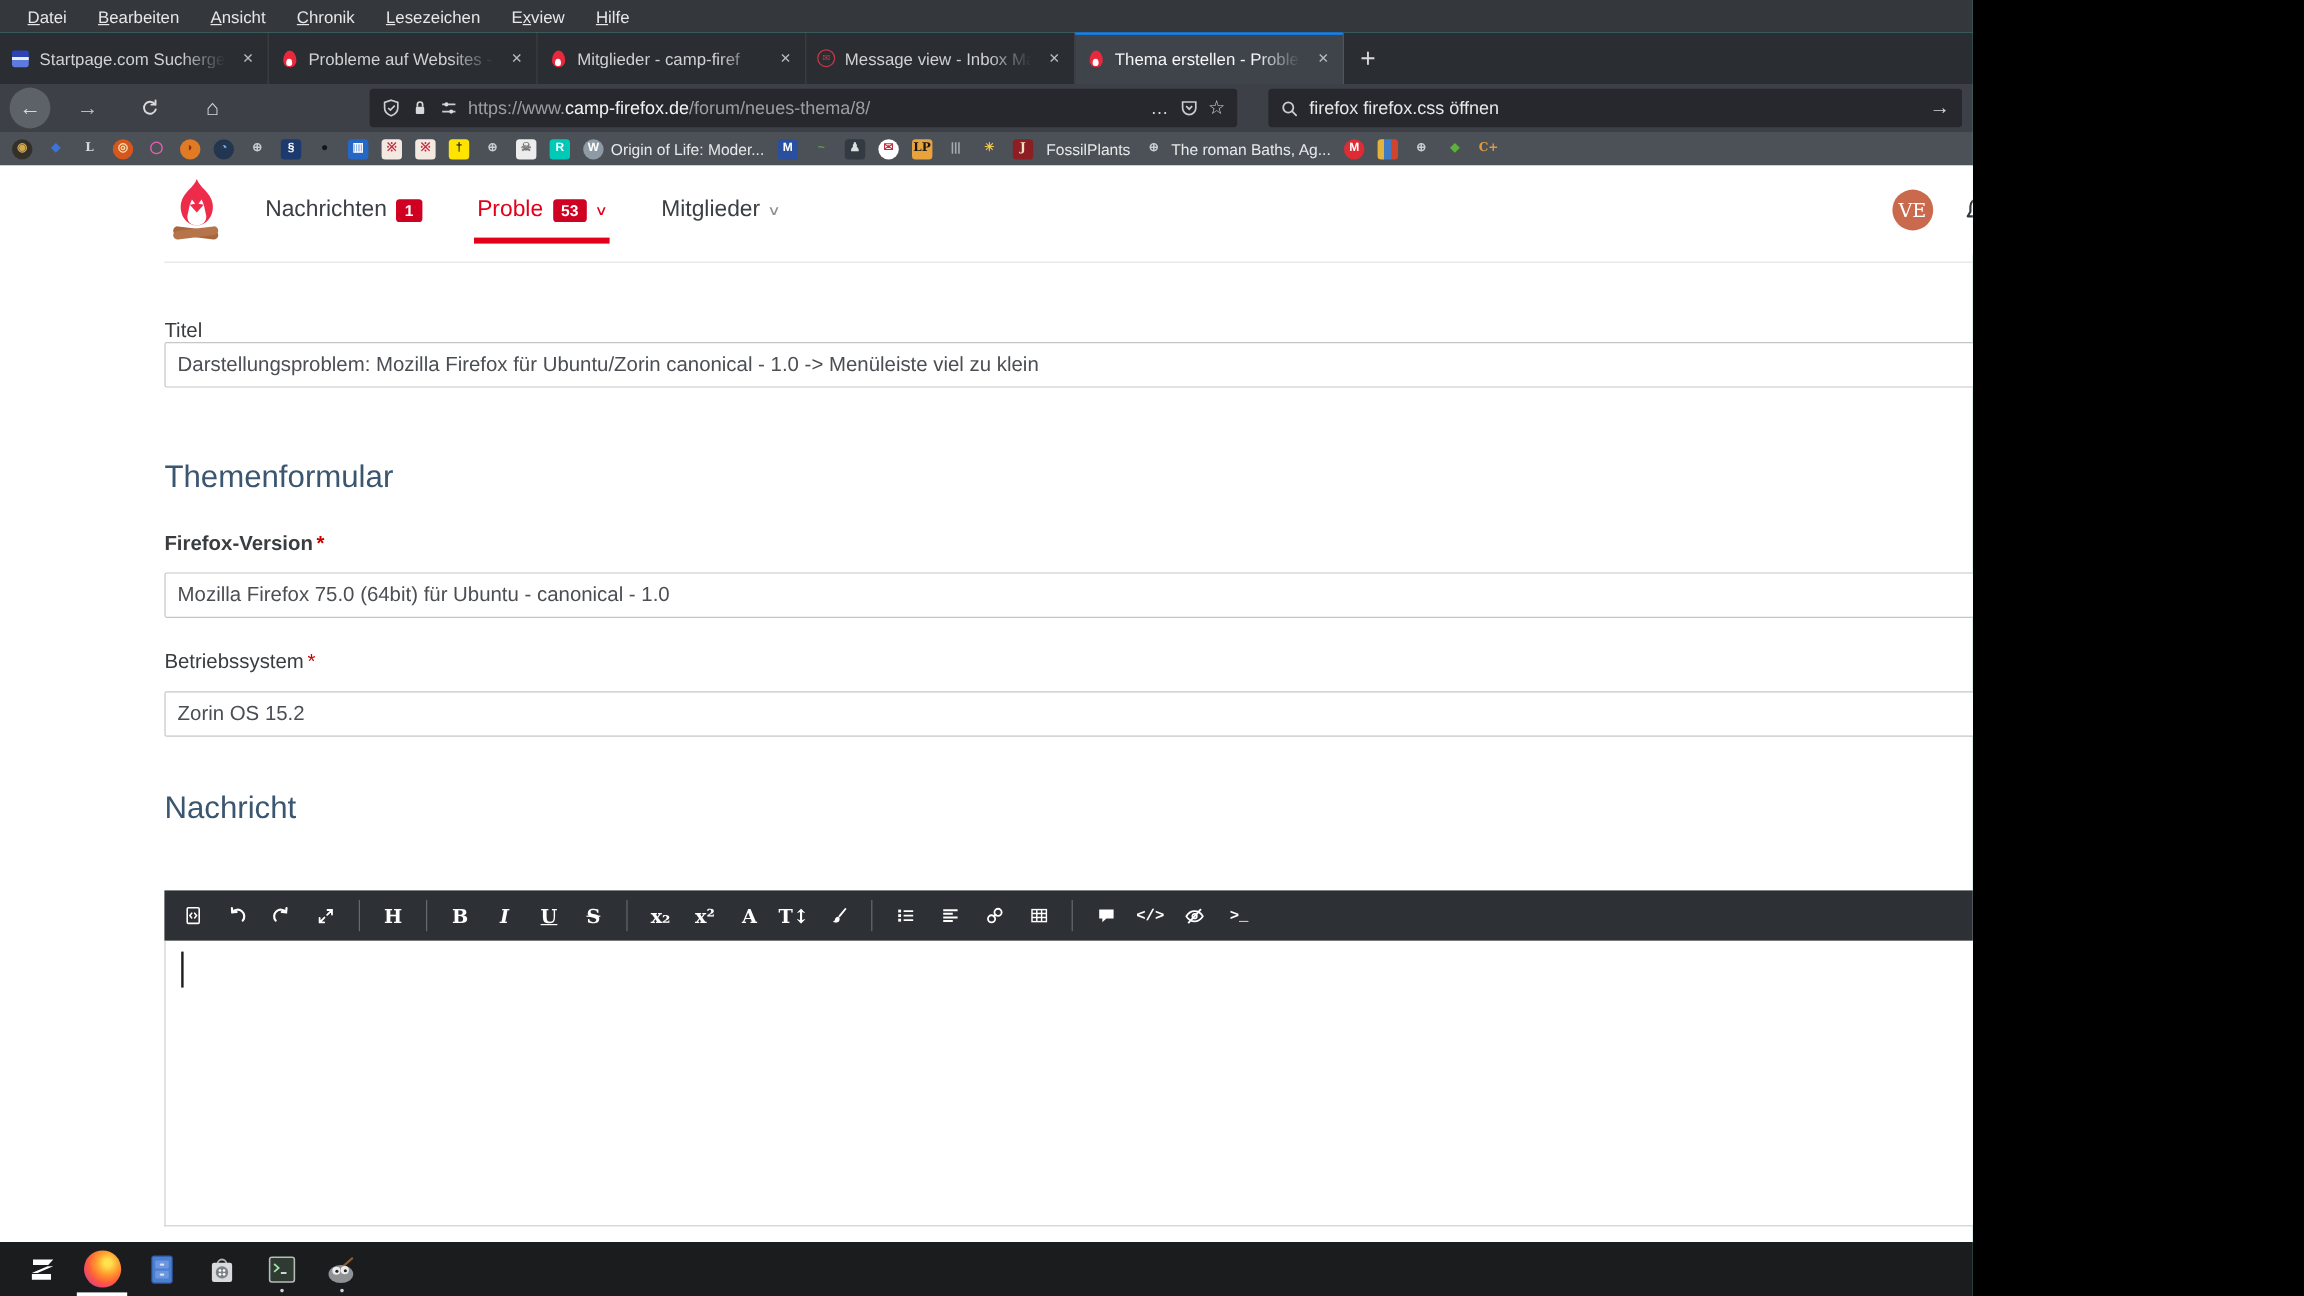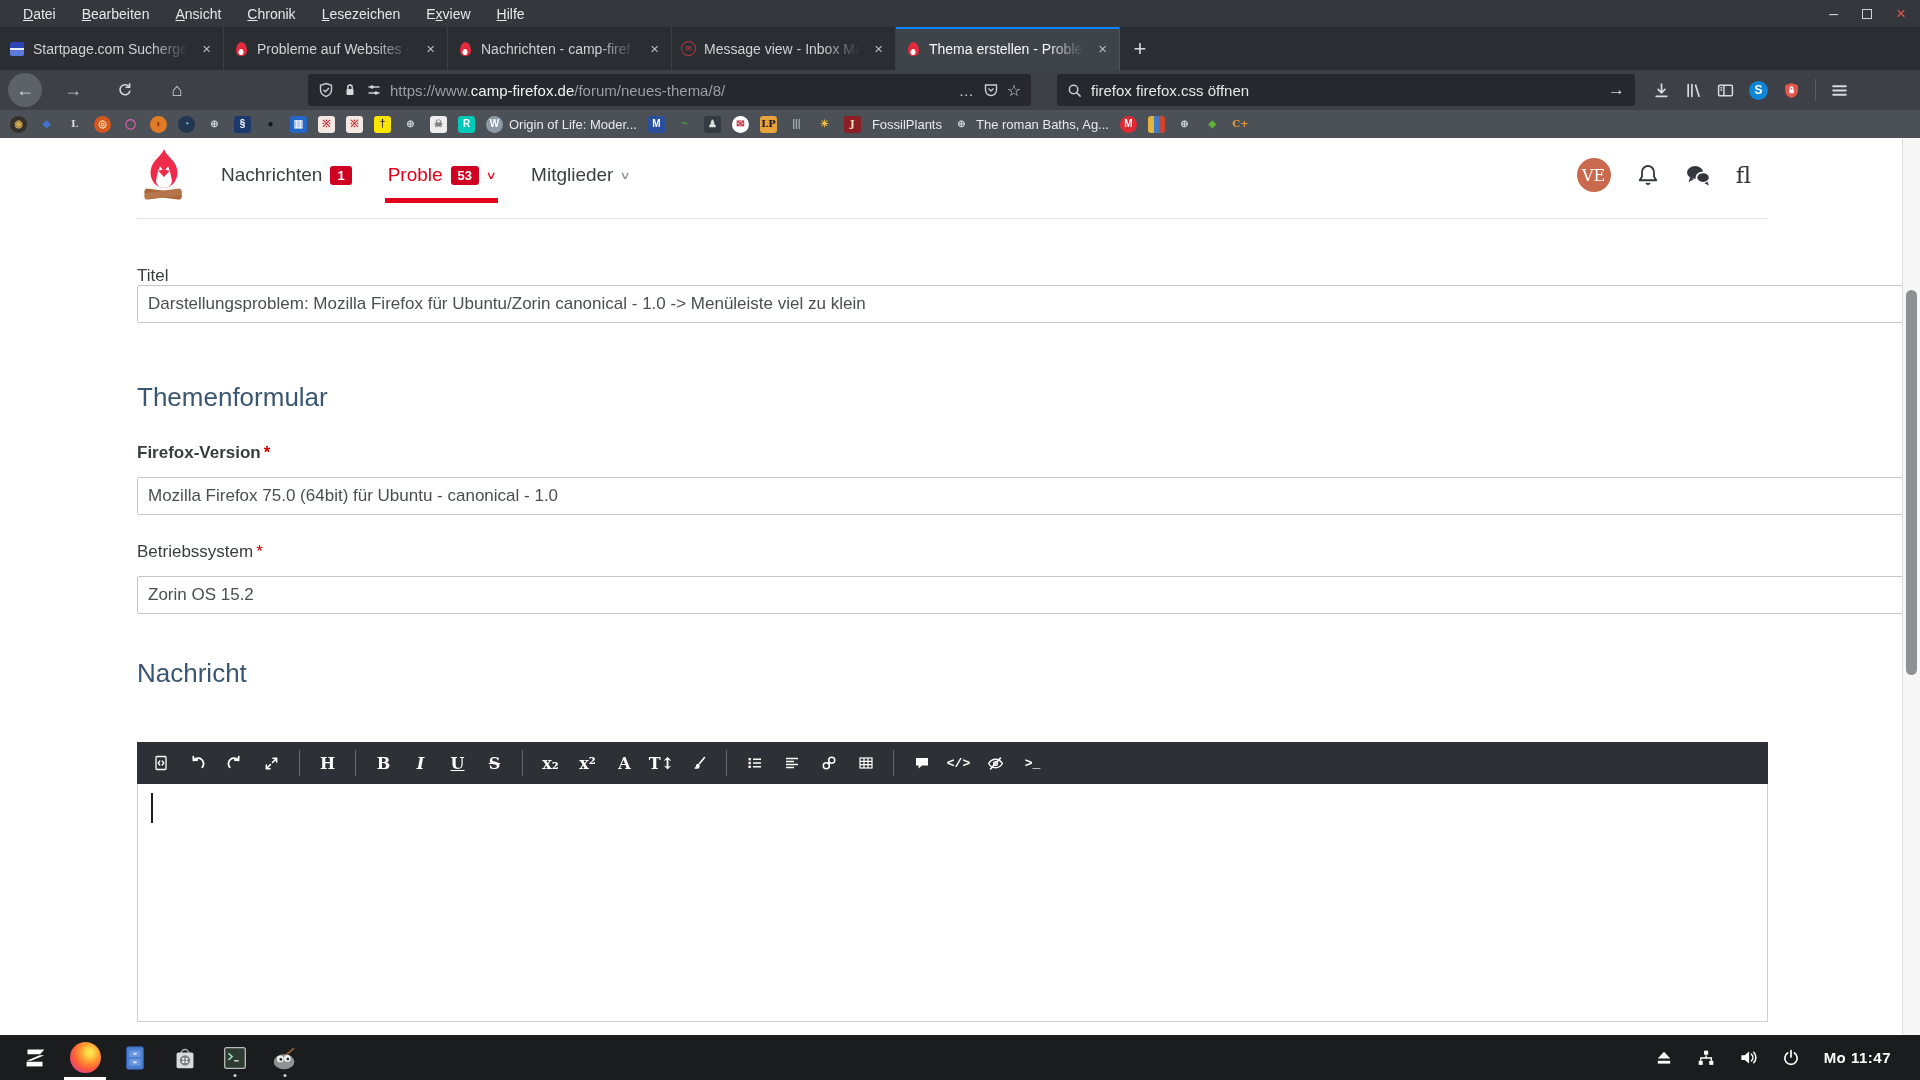--- a/index.html
+++ b/index.html
@@ -1,17 +1,17 @@
 <!DOCTYPE html>
 <html><head>
 <meta charset="utf-8">
 <style>
   *{margin:0;padding:0;box-sizing:border-box}
   html,body{width:1920px;height:1080px;overflow:hidden;background:#000;font-family:"Liberation Sans",sans-serif}
-  .screen{position:relative;width:1920px;height:1080px;overflow:hidden;background:#5eead4}
+  .screen{position:relative;width:1644px;height:1080px;overflow:hidden;background:#5eead4}
 
   
   .menubar{position:absolute;left:0;top:0;width:1920px;height:27px;background:#34383d;display:flex;align-items:center;padding-left:10px;color:#e6e7e8;font-size:14px}
   .menuitem{padding:0 13px;cursor:default}
   .menuitem .mkey{text-decoration:underline}
   .winctrls{margin-left:auto;display:flex;align-items:center;gap:24px;margin-right:14px}
   .wmin{color:#cfd1d2;font-size:16px;line-height:1}
   .wmax{width:10px;height:10px;border:1.5px solid #cfd1d2}
   .wclose{color:#e2574c;font-size:17px;line-height:1}
 
@@ -136,21 +136,21 @@
         </div>
 
         <div class="tab">
           <span class="ticon campfire"></span>
           <span class="ttitle">Probleme auf Websites -</span>
           <span class="tclose">×</span>
         </div>
 
         <div class="tab">
           <span class="ticon campfire"></span>
-          <span class="ttitle">Nachrichten - camp-firef</span>
+          <span class="ttitle">Mitglieder - camp-firef</span>
           <span class="tclose">×</span>
         </div>
 
         <div class="tab">
           <span class="ticon mail"></span>
           <span class="ttitle">Message view - Inbox Ma</span>
           <span class="tclose">×</span>
         </div>
 
         <div class="tab active">
@@ -405,21 +405,21 @@
 
     <div class="siteheader">
       <svg class="slogo" viewBox="0 0 60 64">
         <path d="M30 1c2.5 8 12.5 12 14.5 22 2.2 11-5 21-14.5 21S13.3 34 15.5 23C17.5 13 27.5 9 30 1z" fill="#ef2b4b"></path>
         <path d="M23.5 25l6.5 7 6.5-7 2.3 10.5c0 5.5-3.8 8.5-8.8 8.5s-8.8-3-8.8-8.5z" fill="#fff"></path>
         <path d="M23.5 25l2-5 3 4zM36.5 25l-2-5-3 4z" fill="#fff"></path>
         <rect x="8" y="47" width="42" height="8" rx="4" fill="#a9663c" transform="rotate(7 29 51)"></rect>
         <rect x="8" y="47" width="42" height="8" rx="4" fill="#b5744a" transform="rotate(-7 29 51)"></rect>
       </svg>
       <div class="snavwrap">
-        <div style="display:flex;gap:36px">
+        <div style="display:flex;gap:46px">
 
             <div class="snav">
               <span class="slabel">Nachrichten</span>
               <span class="badge">1</span>
 
             </div>
 
             <div class="snav active">
               <span class="slabel">Proble</span>
               <span class="badge">53</span>

